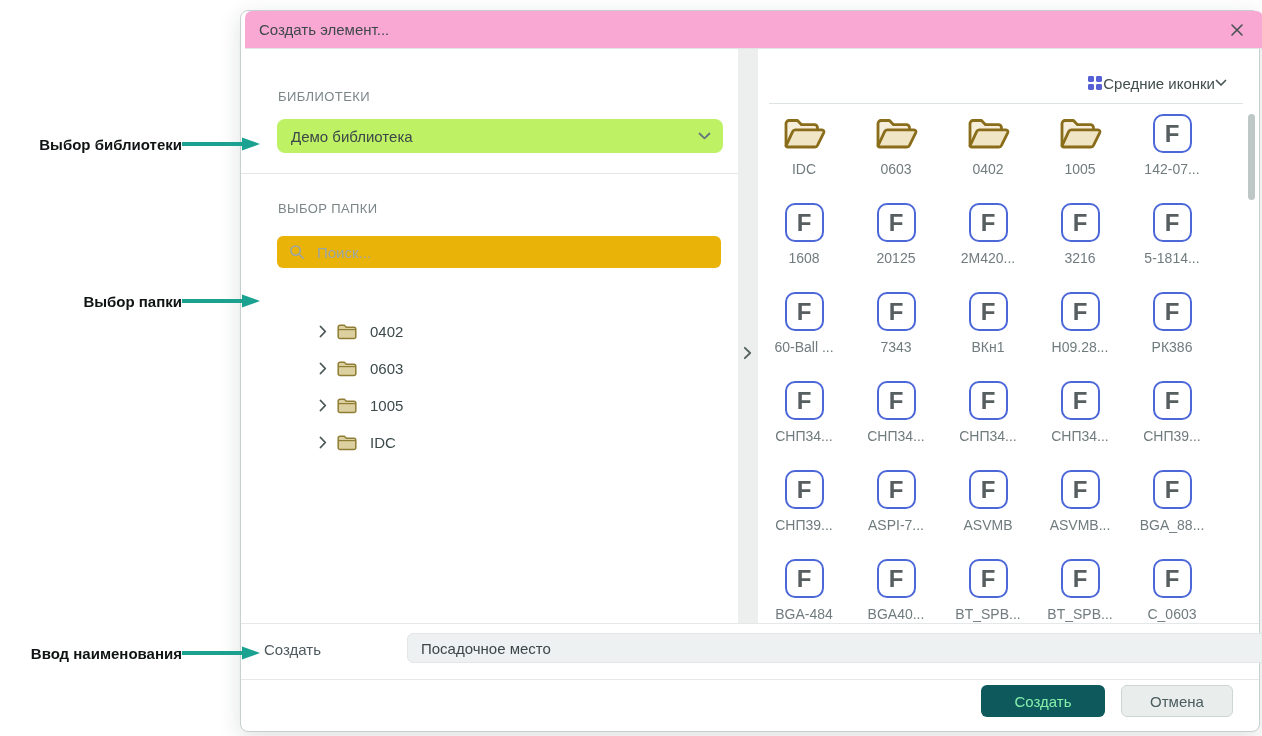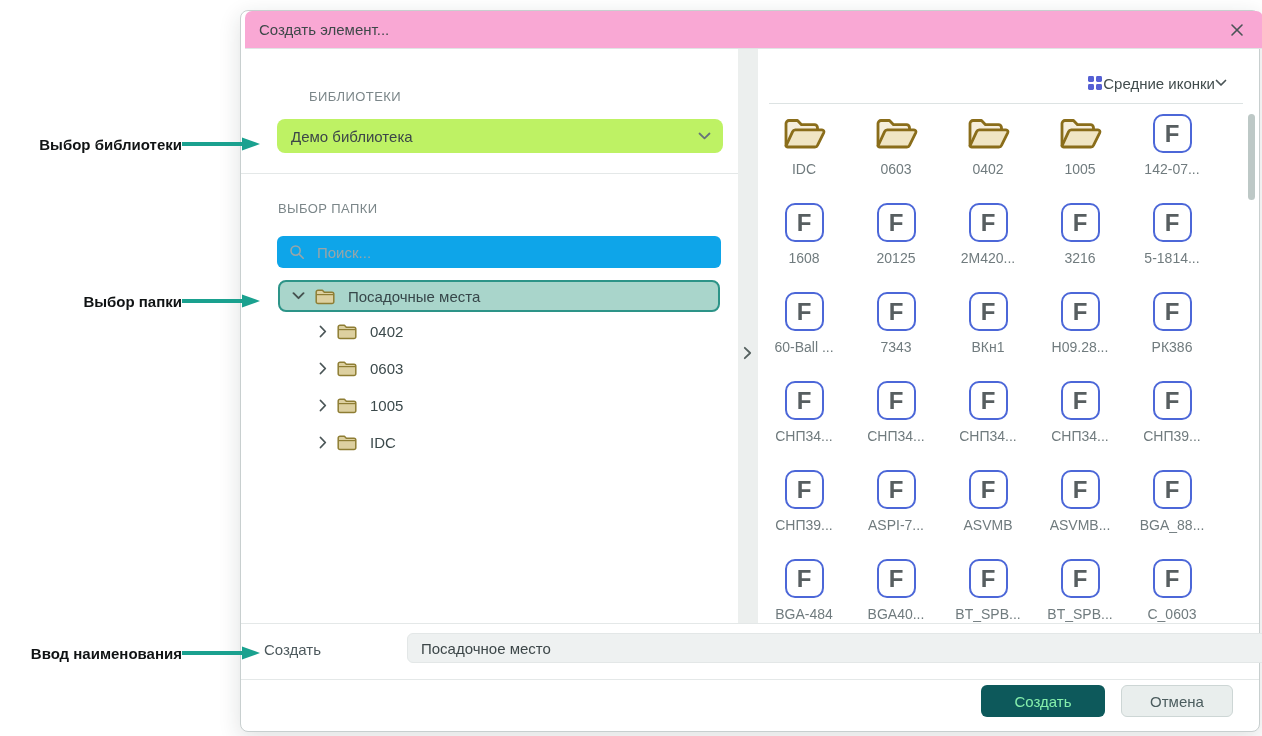--- a/index.html
+++ b/index.html
@@ -16,34 +16,34 @@
   
   .dialog{position:absolute;left:240px;top:10px;width:1018px;height:720px;background:#fff;
           border:1px solid #c8cfcf;border-radius:8px;box-shadow:0 6px 22px rgba(30,40,40,.14);}
   .titlebar{position:absolute;left:4px;top:0;width:100%;height:38px;background:#f9a8d4;
             border-bottom:1px solid #e0e5e5;border-radius:7px 7px 0 0;display:flex;align-items:center;
             padding:0 14px;box-sizing:border-box;}
   .title{font-size:15px;color:#3e4849;}
   .close-btn{margin-left:auto;width:24px;height:24px;display:flex;align-items:center;justify-content:center;cursor:pointer;}
 
   .sec-heading{position:absolute;font-size:13px;color:#7b8689;letter-spacing:.4px;}
-  #heading-lib{left:37px;top:78px;margin-left:31px;}
+  #heading-lib{left:37px;top:78px;}
   #heading-folder{left:37px;top:190px;}
 
   .dropdown{position:absolute;left:36px;top:108px;width:446px;height:34px;background:#bef264;border-radius:8px;
             display:flex;align-items:center;padding:0 12px 0 14px;box-sizing:border-box;cursor:pointer;}
   .dropdown .dd-text{font-size:15px;color:#3c4648;flex:1;}
 
   .divider{position:absolute;height:1px;background:#e4e8e8;}
   #div-lib{left:0;top:162px;width:497px;}
   #div-right-header{left:528px;top:92px;width:474px;background:#dde3e3;}
   #div-grid-bottom{left:0;top:612px;width:1018px;}
   #div-footer{left:0;top:668px;width:1018px;}
 
-  .search{position:absolute;left:36px;top:225px;width:444px;height:32px;background:#0ea5e9;border-radius:6px;
+  .search{position:absolute;left:36px;top:225px;width:444px;height:32px;background:#eab308;border-radius:6px;
           display:flex;align-items:center;gap:10px;padding:8px 12px;box-sizing:border-box;}
   .search input{border:none;outline:none;background:transparent;font-size:15px;color:#3c4648;flex:1;font-family:inherit;}
   .search input::placeholder{color:#9aa5a7;}
 
   .tree-root{position:absolute;left:37px;top:269px;width:442px;height:32px;background:#a9d5cb;
              border:2px solid #2d9488;border-radius:8px;display:flex;align-items:center;gap:10px;
              padding:0 12px;box-sizing:border-box;cursor:pointer;}
   .tree-label{font-size:15px;color:#37474a;margin-left:3px;white-space:nowrap;}
   .tree-children{position:absolute;left:0;top:302px;width:497px;}
   .tree-child{height:37px;display:flex;align-items:center;gap:10px;padding-left:78px;box-sizing:border-box;cursor:pointer;}
@@ -109,34 +109,20 @@
     <div class="search">
       <span class="iconw">
         <svg width="16" height="16" viewBox="0 0 16 16">
             <circle cx="6.6" cy="6.6" r="4.6" fill="none" stroke="#9aa5a7" stroke-width="1.6"></circle>
             <line x1="10.2" y1="10.2" x2="14.2" y2="14.2" stroke="#9aa5a7" stroke-width="1.6" stroke-linecap="round"></line>
           </svg>
       </span>
       <input placeholder="Поиск..." style="">
     </div>
 
-    <div class="tree-root">
-      <span class="iconw">
-        <svg width="13" height="8" viewBox="0 0 13 8">
-            <polyline points="1.5,1.2 6.5,6.2 11.5,1.2" fill="none" stroke="#45514f" stroke-width="1.9" stroke-linecap="round" stroke-linejoin="round"></polyline>
-          </svg>
-      </span>
-      <span class="iconw">
-        <svg width="20" height="17" viewBox="0 0 20 17">
-            <path d="M1.2 5 V4 a1.8 1.8 0 0 1 1.8 -1.8 h4.4 l1.9 2 h7.7 a1.8 1.8 0 0 1 1.8 1.8 v7.7 a1.8 1.8 0 0 1 -1.8 1.8 H3 a1.8 1.8 0 0 1 -1.8 -1.8 z" fill="#ddd0a0" stroke="#8e7d33" stroke-width="1.5" stroke-linejoin="round"></path>
-            <line x1="1.4" y1="6.6" x2="18.6" y2="6.6" stroke="#8e7d33" stroke-width="1.2"></line>
-          </svg>
-      </span>
-      <span class="tree-label">Посадочные места</span>
-    </div>
 
     <div class="tree-children">
   <div class="tree-child">
     <span class="iconw">
       <svg width="8" height="13" viewBox="0 0 8 13">
               <polyline points="1.5,1.5 6.3,6.5 1.5,11.5" fill="none" stroke="#4a5557" stroke-width="1.8" stroke-linecap="round" stroke-linejoin="round"></polyline>
             </svg>
     </span>
     <span class="iconw">
       <svg width="20" height="17" viewBox="0 0 20 17">

